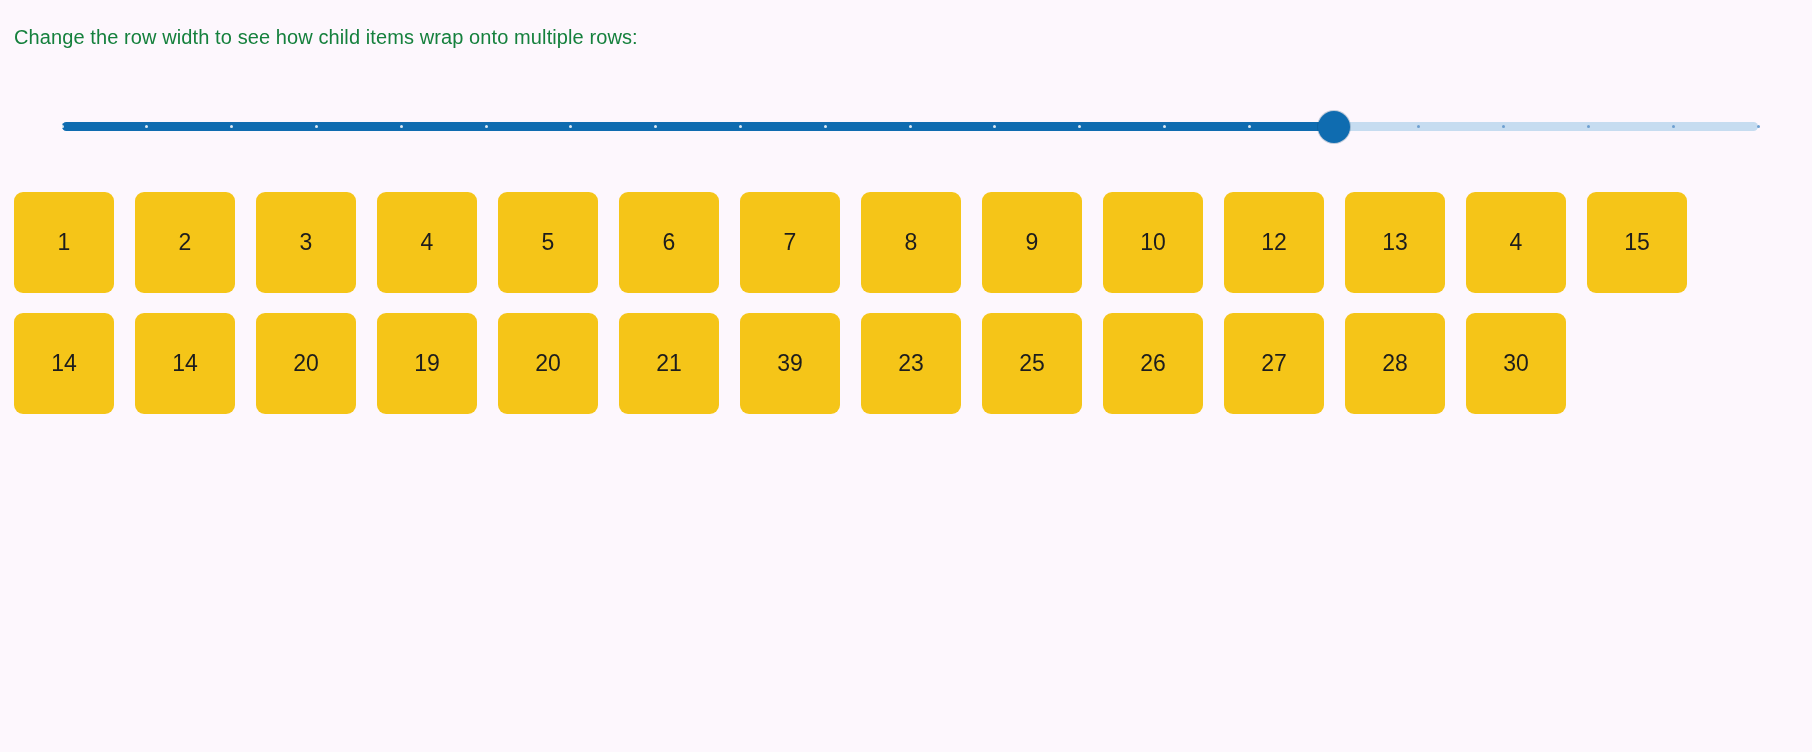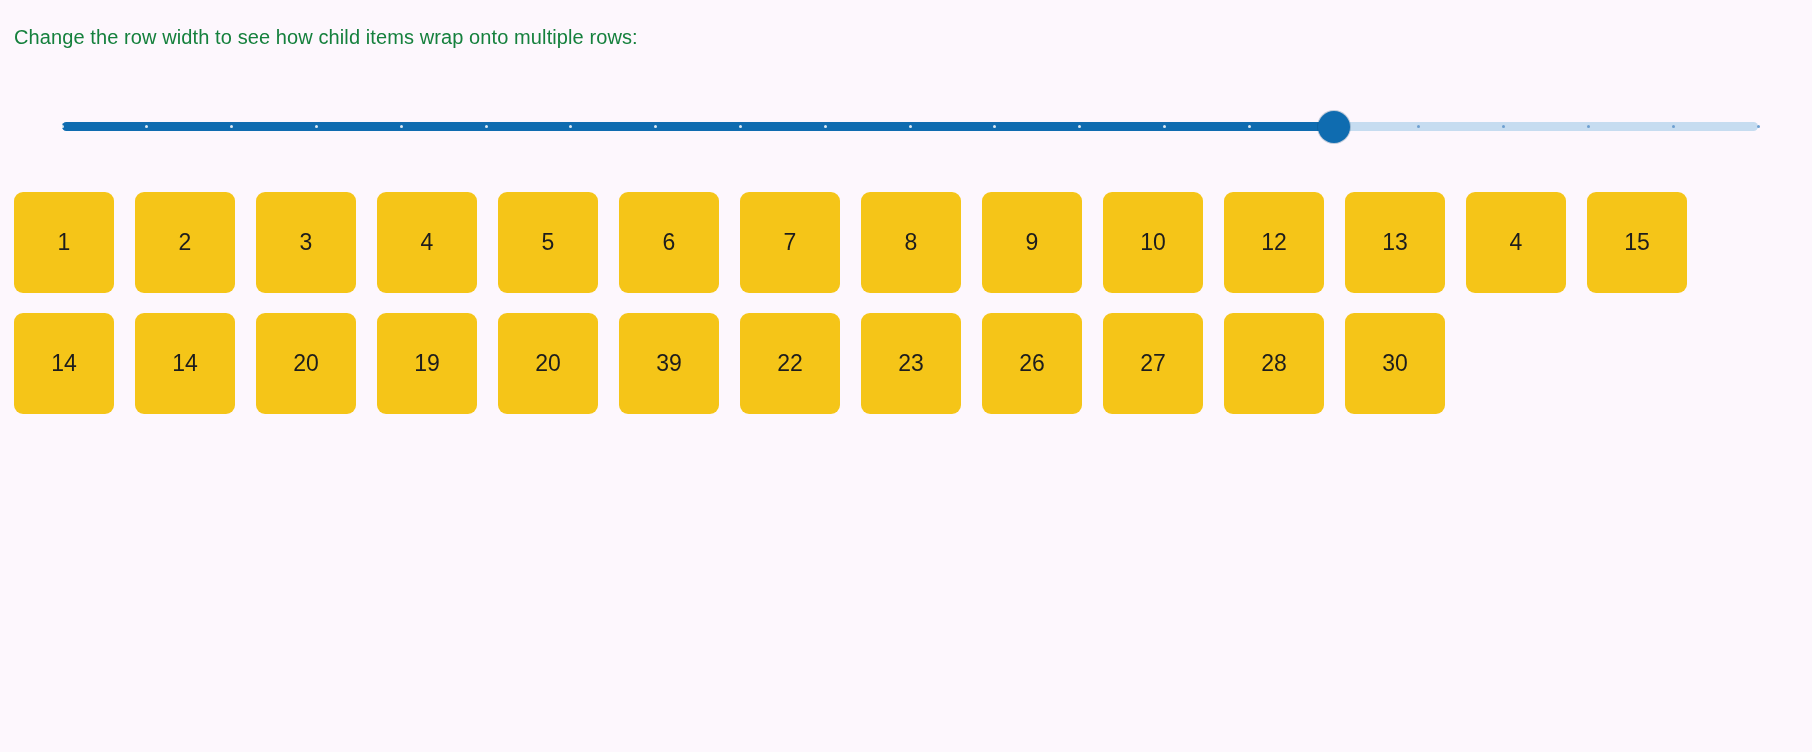--- a/index.html
+++ b/index.html
@@ -197,29 +197,32 @@
     <div class="tile">
       <span>20</span>
     </div>
     <div class="tile">
       <span>19</span>
     </div>
     <div class="tile">
       <span>20</span>
     </div>
     <div class="tile">
+      <span>21</span>
+    </div>
+    <div class="tile">
       <span>39</span>
     </div>
     <div class="tile">
-      <span>22</span>
-    </div>
-    <div class="tile">
       <span>23</span>
     </div>
     <div class="tile">
+      <span>25</span>
+    </div>
+    <div class="tile">
       <span>26</span>
     </div>
     <div class="tile">
       <span>27</span>
     </div>
     <div class="tile">
       <span>28</span>
     </div>
     <div class="tile">
       <span>30</span>

